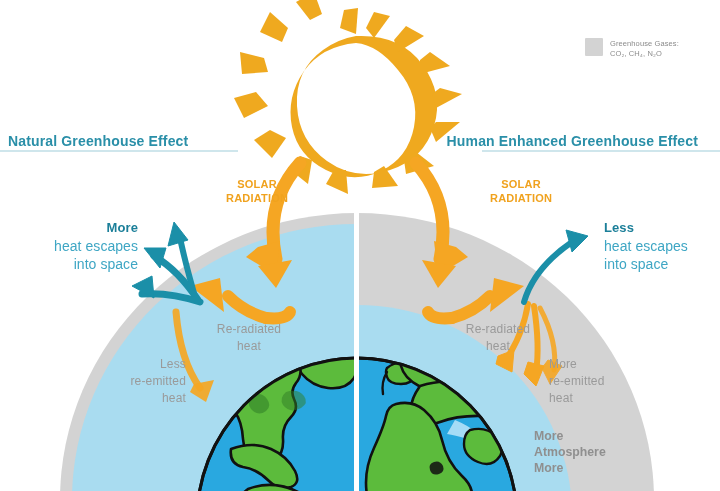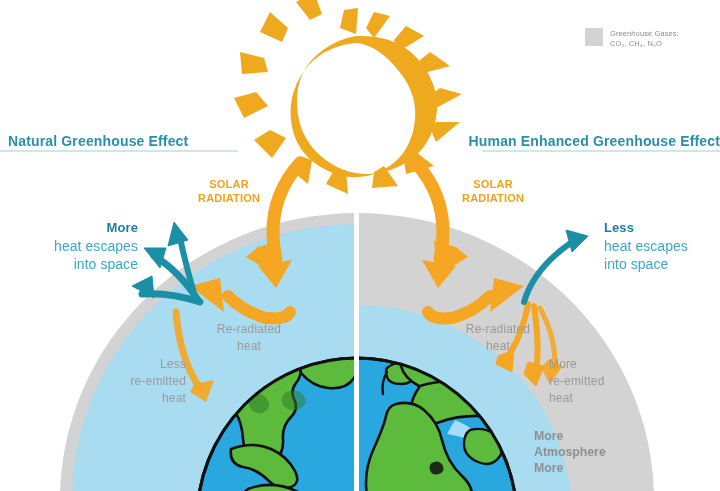--- a/index.html
+++ b/index.html
@@ -5,37 +5,37 @@
   html,body{margin:0;padding:0;background:#ffffff;}
   body{
     width:720px;height:491px;position:relative;overflow:hidden;
     font-family:"Liberation Sans","DejaVu Sans",sans-serif;
     background:#ffffff;
   }
   #stage{position:absolute;inset:0;width:720px;height:491px;}
   svg.layer{position:absolute;left:0;top:0;width:720px;height:491px;}
 
   
-  .legend{position:absolute;left:585px;top:28px;width:132px;}
+  .legend{position:absolute;left:585px;top:38px;width:132px;}
   .legend-row{display:flex;align-items:flex-start;margin-bottom:9px;}
   .sw{width:18px;height:18px;flex:0 0 18px;margin-right:7px;border-radius:1px;}
   .sw-gas{background:#d3d3d3;}
   .sw-atm{background:#a9dcf0;}
   .legend-txt{font-size:7.5px;line-height:1.32;color:#8b8b8b;padding-top:1px;letter-spacing:.1px;}
 
   
   .hdr{position:absolute;font-size:14px;font-weight:bold;color:#2a8fa8;letter-spacing:.15px;white-space:nowrap;}
   .hdr-l{left:8px;top:133px;}
-  .hdr-r{right:0;top:133px;text-align:right;}
+  .hdr-r{right:22px;top:133px;text-align:right;}
   .rule{position:absolute;height:1.5px;background:#cfe6ec;}
   .rule-l{left:0px;top:150px;width:238px;}
   .rule-r{right:0px;top:150px;width:238px;}
 
   
-  .solar{position:absolute;font-size:11px;font-weight:bold;color:#f0a21e;line-height:1.25;letter-spacing:.2px;text-align:center;}
+  .solar{position:absolute;font-size:11px;font-weight:bold;color:#f0a21e;line-height:1.25;letter-spacing:.2px;text-align:center;margin-left:28px;}
   .solar-l{left:198px;top:178px;}
   .solar-r{left:462px;top:178px;}
 
   
   .escape{position:absolute;line-height:1.3;}
   .escape-l{left:20px;top:220px;width:118px;text-align:right;}
   .escape-r{left:604px;top:220px;width:118px;text-align:left;}
   .escape b{display:block;font-size:13px;color:#1b7f99;letter-spacing:.1px;}
   .escape span{display:block;font-size:14px;color:#3ea6c4;letter-spacing:.05px;}
 

